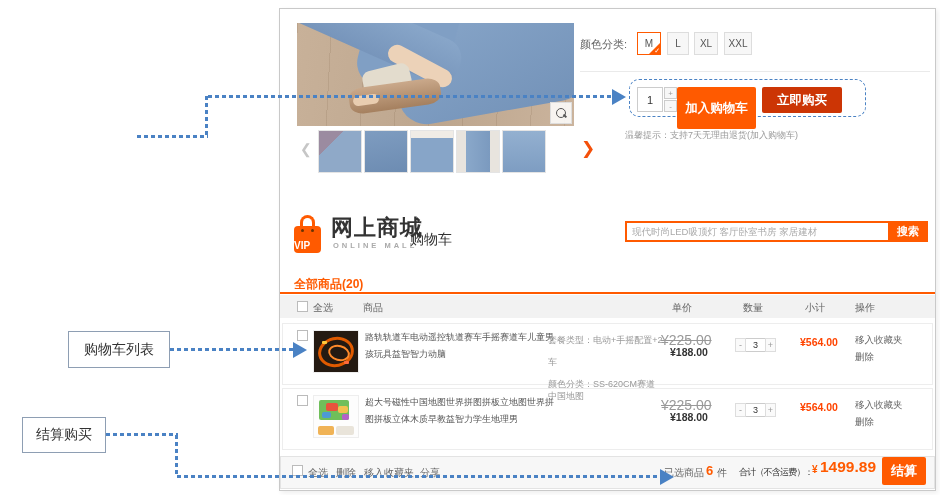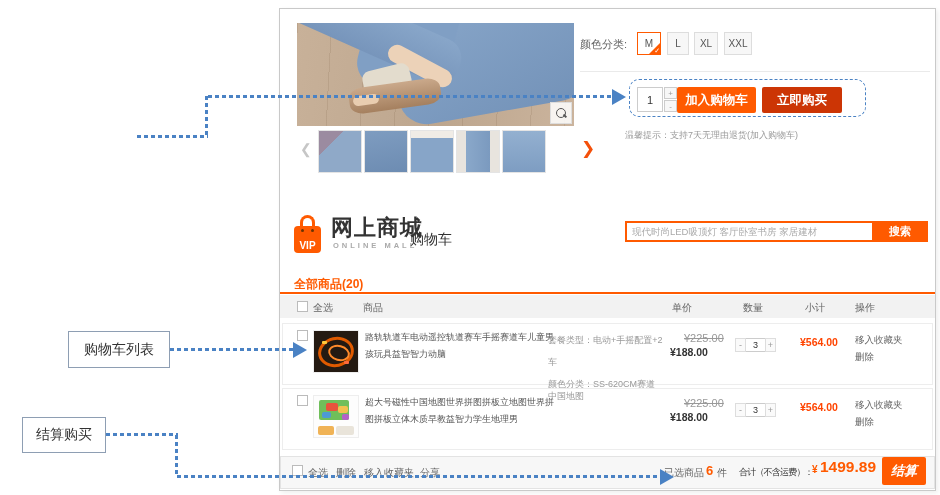--- a/index.html
+++ b/index.html
@@ -44,52 +44,52 @@
   .size-btn.selected{border:1px solid var(--accent);background:#fff;}
   .corner{position:absolute;right:0;bottom:0;width:11px;height:11px;background:var(--accent);
         clip-path:polygon(100% 0,100% 100%,0 100%);display:flex;align-items:flex-end;justify-content:flex-end;}
   .corner span{color:#fff;font-size:7px;line-height:7px;font-weight:bold;}
   .divider{position:absolute;left:580px;top:71px;width:350px;height:1px;background:#eaeaea;}
   .buy-dashed{position:absolute;left:629px;top:79px;width:237px;height:38px;border:1px dashed var(--blue);border-radius:10px;}
   .qty-input{position:absolute;left:637px;top:87px;width:26px;height:25px;border:1px solid #ccc;text-align:center;
         font-size:11px;color:#333;background:#fff;}
   .stepper-v{position:absolute;left:664px;width:13px;height:12px;border:1px solid #ccc;background:#f7f7f7;color:#999;
         font-size:8px;display:flex;align-items:center;justify-content:center;cursor:pointer;}
-  .btn-cart{position:absolute;left:677px;top:87px;width:79px;height:26px;background:var(--accent);color:#fff;
+  .btn-cart{position:absolute;left:677px;top:87px;width:79px;height:42px;background:var(--accent);color:#fff;
         font-size:12.5px;font-weight:bold;border:none;cursor:pointer;border-radius:2px;}
   .btn-buy{position:absolute;left:762px;top:87px;width:80px;height:26px;background:var(--buydark);color:#fff;
         font-size:12.5px;font-weight:bold;border:none;cursor:pointer;border-radius:2px;}
   .tip{position:absolute;left:625px;top:129px;font-size:9px;color:#9a9a9a;}
 
   
   .bag-handle{position:absolute;left:300px;top:215px;width:15px;height:14px;border:3px solid var(--accent);
         border-bottom:none;border-radius:8px 8px 0 0;}
   .bag-body{position:absolute;left:294px;top:226px;width:27px;height:27px;background:var(--accent);border-radius:4px;
-        display:flex;align-items:flex-end;justify-content:center;}
+        display:flex;align-items:flex-end;justify-content:flex-start;}
   .bag-body span{color:#fff;font-size:10px;font-weight:bold;line-height:15px;}
   .bag-dot{position:absolute;top:229px;width:3px;height:3px;background:#6b3302;border-radius:50%;}
   .logo-title{position:absolute;left:331px;top:213px;font-size:22px;font-weight:bold;color:#333;letter-spacing:1px;}
   .logo-sub{position:absolute;left:333px;top:241px;font-size:7.5px;color:#aaa;letter-spacing:3px;font-weight:bold;}
   .page-name{position:absolute;left:410px;top:231px;font-size:14px;color:#333;}
   .search-wrap{position:absolute;left:625px;top:221px;width:303px;height:21px;display:flex;}
   .search-input{flex:1;border:2px solid var(--accent);border-right:none;font-size:9.5px;color:#666;padding:0 5px;outline:none;}
   .search-input::placeholder{color:#aaa;}
-  .search-btn{width:56px;background:var(--accent);color:#fff;border:none;font-size:11px;font-weight:bold;cursor:pointer;}
+  .search-btn{width:40px;background:var(--accent);color:#fff;border:none;font-size:11px;font-weight:bold;cursor:pointer;}
 
   
   .cart-tab{position:absolute;left:294px;top:276px;font-size:12px;font-weight:bold;color:var(--accent);}
   .tab-line{position:absolute;left:280px;top:292px;width:655px;height:2px;background:var(--accent);}
   .thead{position:absolute;left:280px;top:295px;width:655px;height:23px;background:#f2f2f2;}
   .th{position:absolute;font-size:10px;color:#666;top:301px;}
   .checkbox{position:absolute;width:11px;height:11px;border:1px solid #bbb;background:#fff;cursor:pointer;}
   .row-card{position:absolute;left:282px;width:651px;height:62px;background:#fff;border:1px solid #ededed;}
   .pimg{position:absolute;width:46px;height:43px;border:1px solid #eee;overflow:hidden;}
   .title{position:absolute;width:196px;font-size:9px;color:#555;line-height:17px;}
   .attrs{position:absolute;left:548px;width:120px;font-size:9px;color:#999;line-height:22px;}
-  .price-old{position:absolute;left:684px;font-size:11px;color:#999;text-decoration:line-through;}
+  .price-old{position:absolute;left:661px;font-size:14px;color:#999;text-decoration:line-through;}
   .price-new{position:absolute;left:670px;font-size:10.5px;color:#333;font-weight:bold;}
   .step-h{position:absolute;height:14px;display:flex;}
   .step-h .sbtn{width:11px;border:1px solid #ddd;background:#fafafa;color:#999;font-size:9px;line-height:12px;text-align:center;cursor:pointer;}
   .step-h .sval{width:19px;border:1px solid #ccc;border-left:none;border-right:none;font-size:9px;text-align:center;line-height:12px;color:#333;background:#fff;}
   .subtotal{position:absolute;left:800px;font-size:10.5px;font-weight:bold;color:#ff4400;}
   .act{position:absolute;left:855px;font-size:9.5px;color:#666;cursor:pointer;}
 
   
   .track{background:#241a12;position:relative;width:100%;height:100%;}
   .track .o1{position:absolute;left:4px;top:6px;width:36px;height:30px;border:3px solid #e05a00;border-radius:50%;transform:rotate(-12deg);}
@@ -102,21 +102,21 @@
   
   .foot{position:absolute;left:280px;top:456px;width:655px;height:33px;background:#f7f7f7;border:1px solid #e3e3e3;}
   .flink{position:absolute;top:466px;font-size:10px;color:#666;cursor:pointer;}
   .fsel-label{position:absolute;left:664px;top:466px;font-size:10px;color:#666;}
   .fsel-count{position:absolute;left:706px;top:463px;font-size:13px;font-weight:bold;color:var(--accent);}
   .fsel-unit{position:absolute;left:717px;top:466px;font-size:10px;color:#666;}
   .ftotal-label{position:absolute;left:739px;top:466px;font-size:9px;color:#333;letter-spacing:-0.8px;}
   .fcur{position:absolute;left:812px;top:464px;font-size:10px;font-weight:bold;color:var(--accent);}
   .fprice{position:absolute;left:820px;top:458px;font-size:15.5px;font-weight:bold;color:var(--accent);}
   .btn-checkout{position:absolute;left:882px;top:457px;width:44px;height:28px;background:var(--accent);color:#fff;
-        font-size:13px;font-weight:bold;border:none;border-radius:2px;cursor:pointer;font-style:italic;}
+        font-size:13px;font-weight:bold;border:none;border-radius:2px;cursor:pointer;}
 
   
   .anno-box{position:absolute;background:#fff;border:1px solid var(--annoborder);display:flex;align-items:center;
         justify-content:center;font-size:14px;color:#333;z-index:60;}
   .dot-h{position:absolute;height:3px;background-image:repeating-linear-gradient(90deg,var(--blue) 0 4px,transparent 4px 7px);z-index:55;}
   .dot-v{position:absolute;width:3px;background-image:repeating-linear-gradient(180deg,var(--blue) 0 4px,transparent 4px 7px);z-index:55;}
   .arrow-r{position:absolute;width:0;height:0;border-top:8px solid transparent;border-bottom:8px solid transparent;
         border-left:14px solid var(--blue);z-index:56;}
 </style>
 </head>

